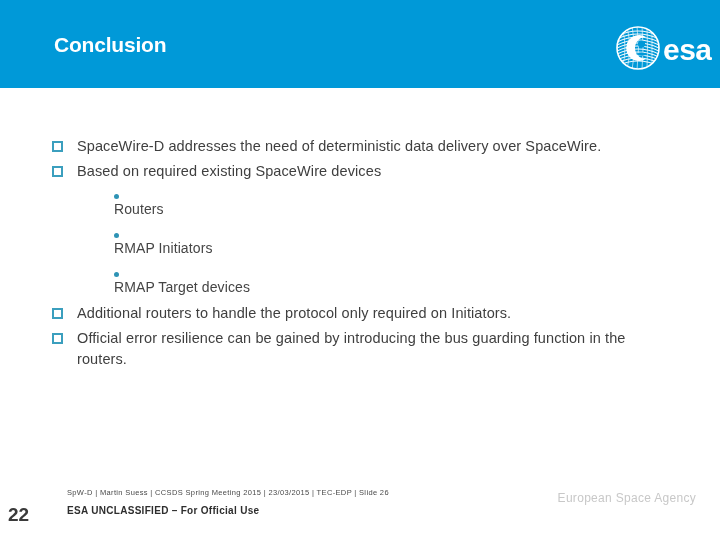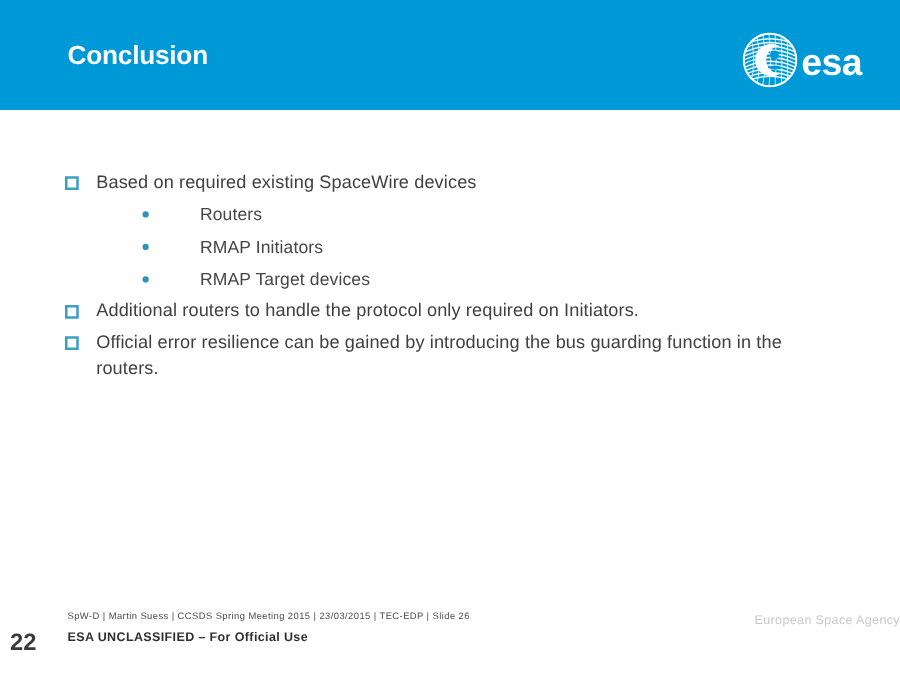--- a/index.html
+++ b/index.html
@@ -32,21 +32,21 @@
     font-weight: bold;
     color: #ffffff;
     letter-spacing: -0.2px;
     font-family: "Liberation Sans", sans-serif;
     white-space: nowrap;
   }
 
   
   #esa-logo {
     position: absolute;
-    right: 30px;
+    right: 8px;
     top: 24px;
     width: 96px;
     height: 48px;
   }
 
   
   #content {
     position: absolute;
     left: 0;
     top: 88px;
@@ -67,20 +67,21 @@
     align-items: flex-start;
     margin-bottom: 3px;
   }
   .bullet-row.l1 {
     padding-left: 0px;
     margin-bottom: 4px;
   }
   .bullet-row.l2 {
     padding-left: 62px;
     margin-bottom: 5px;
+    flex-direction: column;
   }
 
   .marker-sq {
     flex: 0 0 auto;
     width: 11px;
     height: 11px;
     border: 2px solid #3b9fbe;
     box-sizing: border-box;
     margin-top: 5px;
     margin-right: 14px;
@@ -114,21 +115,21 @@
     top: 504px;
     font-size: 19px;
     font-weight: bold;
     color: #3a3a3a;
     font-family: "Liberation Sans", sans-serif;
   }
 
   
   #footer-block {
     position: absolute;
-    left: 54px;
+    left: 67px;
     top: 488px;
     width: 520px;
   }
   #footer-line-1 {
     font-size: 7.5px;
     color: #4a4a4a;
     letter-spacing: 0.35px;
     font-family: "Liberation Sans", sans-serif;
     white-space: nowrap;
     margin-bottom: 8px;
@@ -136,23 +137,23 @@
   #footer-line-2 {
     font-size: 10px;
     font-weight: bold;
     color: #2e2e2e;
     letter-spacing: 0.3px;
     font-family: "Liberation Sans", sans-serif;
     white-space: nowrap;
   }
   #agency-label {
     position: absolute;
-    right: 0;
+    right: 24px;
     top: 491px;
-    font-size: 10px;
+    font-size: 12px;
     color: #c8c8c8;
     letter-spacing: 0.3px;
     font-family: "Liberation Sans", sans-serif;
     white-space: nowrap;
   }
 </style>
 </head>
 <body>
 
 <div id="header-band">
@@ -201,20 +202,24 @@
 
       <text x="47" y="36" font-family="'Liberation Sans', sans-serif" font-size="30" font-weight="bold" fill="#ffffff" letter-spacing="-0.5">esa</text>
     </svg>
   </div>
 </div>
 
 <div id="content">
 
   <div id="bullet-list">
 
+    <div class="bullet-row l1">
+      <span class="marker-sq"></span>
+      <span class="bullet-text">SpaceWire-D addresses the need of deterministic data delivery over SpaceWire.</span>
+    </div>
 
     <div class="bullet-row l1">
       <span class="marker-sq"></span>
       <span class="bullet-text">Based on required existing SpaceWire devices</span>
     </div>
 
     <div class="bullet-row l2">
       <span class="marker-dot"></span>
       <span class="bullet-text">Routers</span>
     </div>

